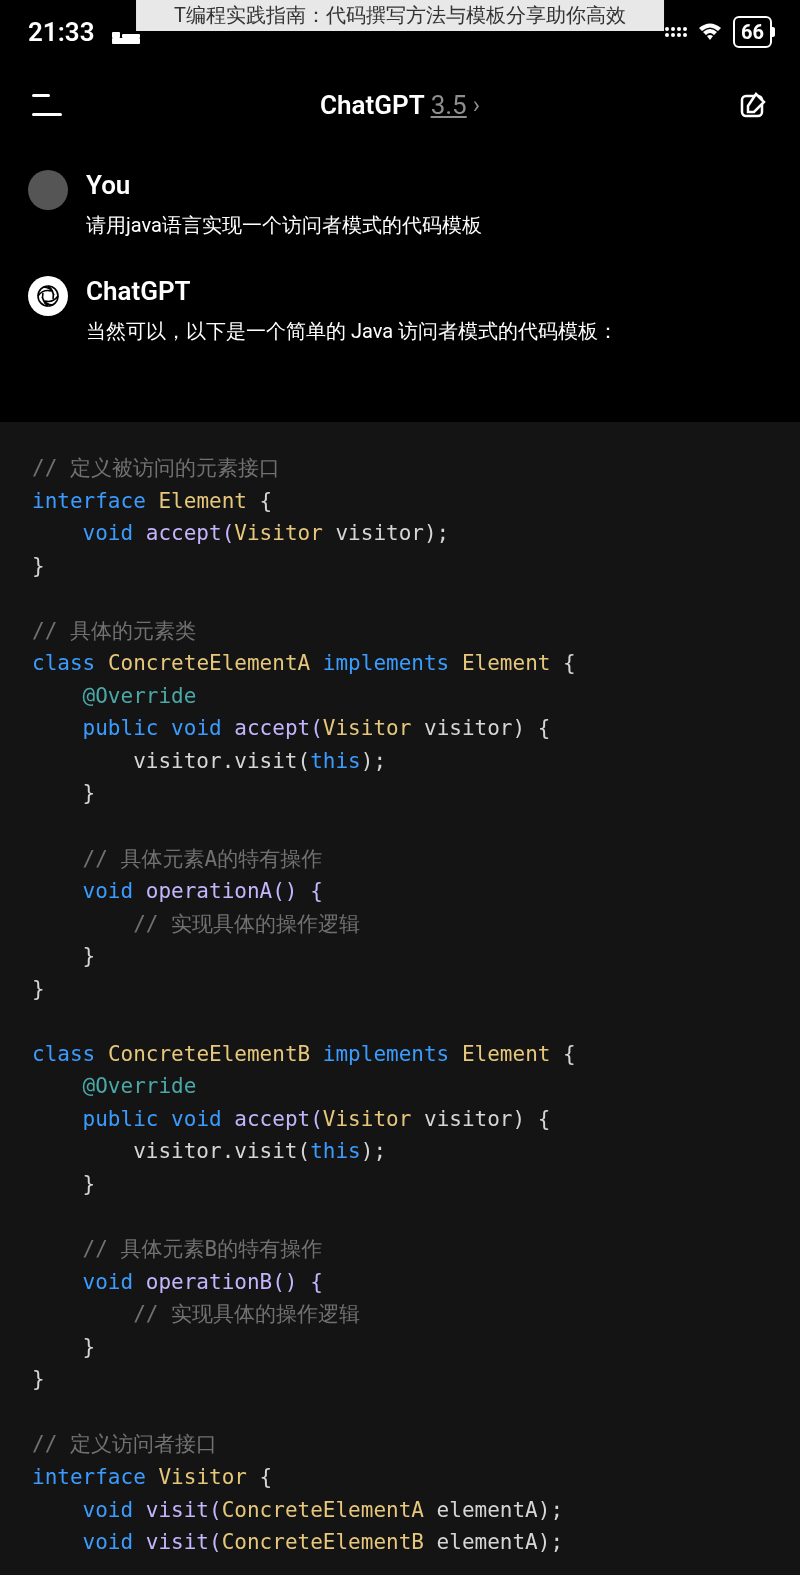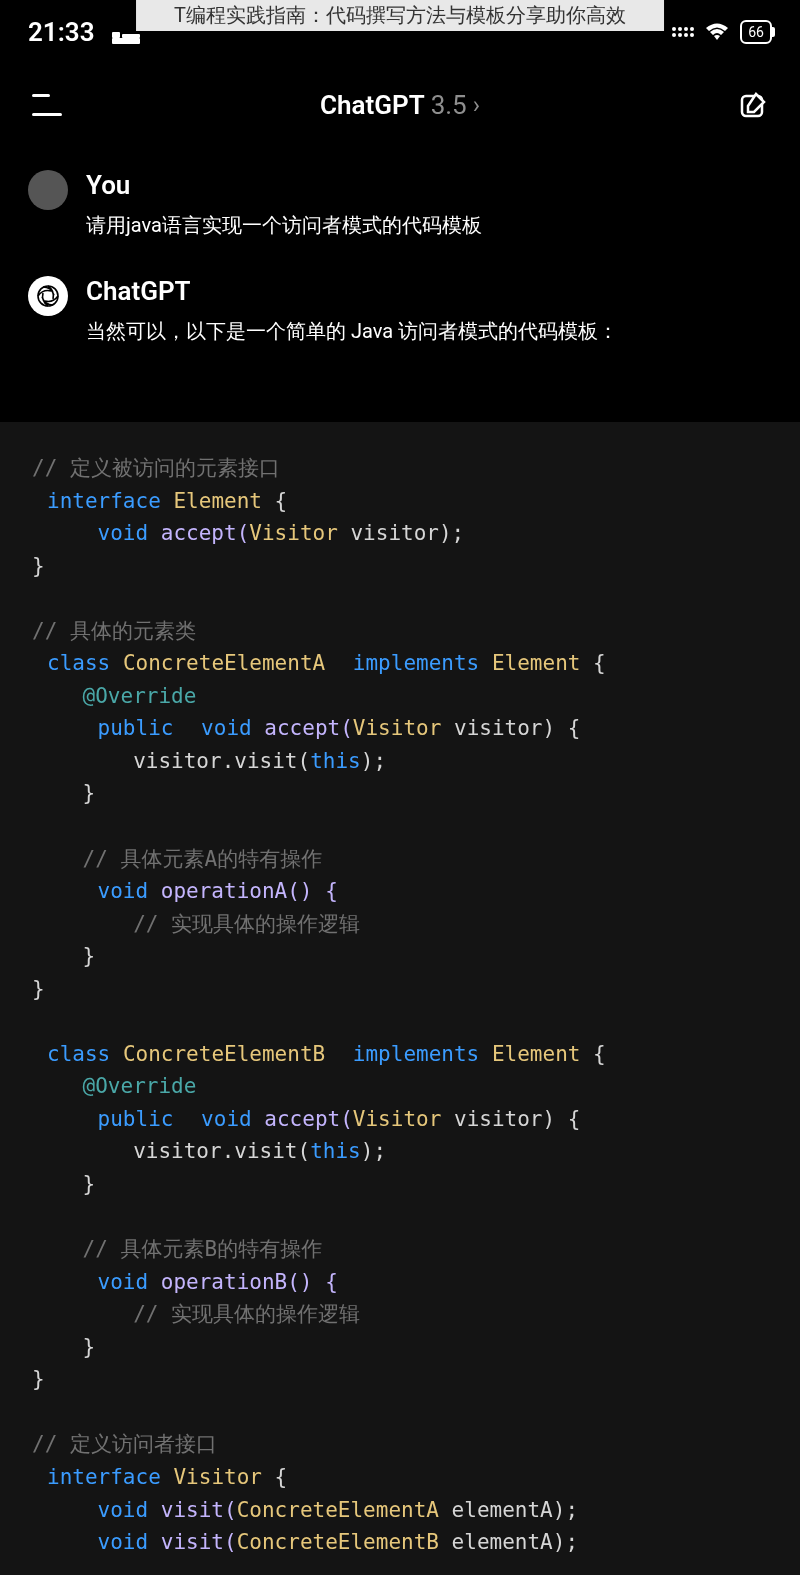--- a/index.html
+++ b/index.html
@@ -51,22 +51,22 @@
     .dots-icon { display: flex; flex-direction: column; gap: 2px; }
     .dots-row { display: flex; gap: 2px; }
     .dot { width: 4px; height: 4px; border-radius: 50%; background: #fff; }
     .wifi-icon { width: 26px; height: 20px; }
     .battery {
       display: flex;
       align-items: center;
       border: 2px solid #fff;
       border-radius: 6px;
       padding: 2px 6px;
-      font-size: 14px;
-      font-weight: 400;
+      font-size: 20px;
+      font-weight: 700;
       position: relative;
     }
     .battery::after {
       content: "";
       position: absolute;
       right: -5px;
       top: 50%;
       transform: translateY(-50%);
       width: 3px;
       height: 10px;
@@ -88,21 +88,21 @@
     }
     .menu-line { height: 3px; background: #fff; border-radius: 2px; }
     .menu-line.short { width: 60%; }
     .header-title {
       display: flex;
       align-items: center;
       gap: 6px;
       font-size: 26px;
     }
     .title-main { font-weight: 600; color: #fff; }
-    .title-version { color: #8e8e8e; }
+    .title-version { color: #8e8e8e; text-decoration: underline; }
     .chevron { color: #8e8e8e; font-size: 24px; }
     .compose-icon { width: 30px; height: 30px; }
     .chat { padding: 20px 28px; }
     .msg-block { display: flex; gap: 18px; margin-bottom: 36px; }
     .avatar {
       width: 40px;
       height: 40px;
       border-radius: 50%;
       flex-shrink: 0;
     }
@@ -121,21 +121,21 @@
       background: #141414;
       margin: 20px -28px 0 -28px;
       padding: 30px 28px 30px 60px;
       font-family: "SF Mono", Monaco, Consolas, monospace;
       font-size: 21px;
       line-height: 1.55;
       white-space: pre;
       overflow: hidden;
     }
     .c-comment { color: #717171; }
-    .c-keyword { color: #3b9cff; margin-left: 15px; }
+    .c-keyword { color: #3b9cff; }
     .c-type { color: #e6c77b; }
     .c-method { color: #c4b5fd; }
     .c-annotation { color: #4aa8a8; }
     .c-this { color: #3b9cff; margin-top: 48px; }
     .c-plain { color: #d6d6d6; }
   </style>
 </head>
 <body>
 
 <div class="banner">T编程实践指南：代码撰写方法与模板分享助你高效</div>

